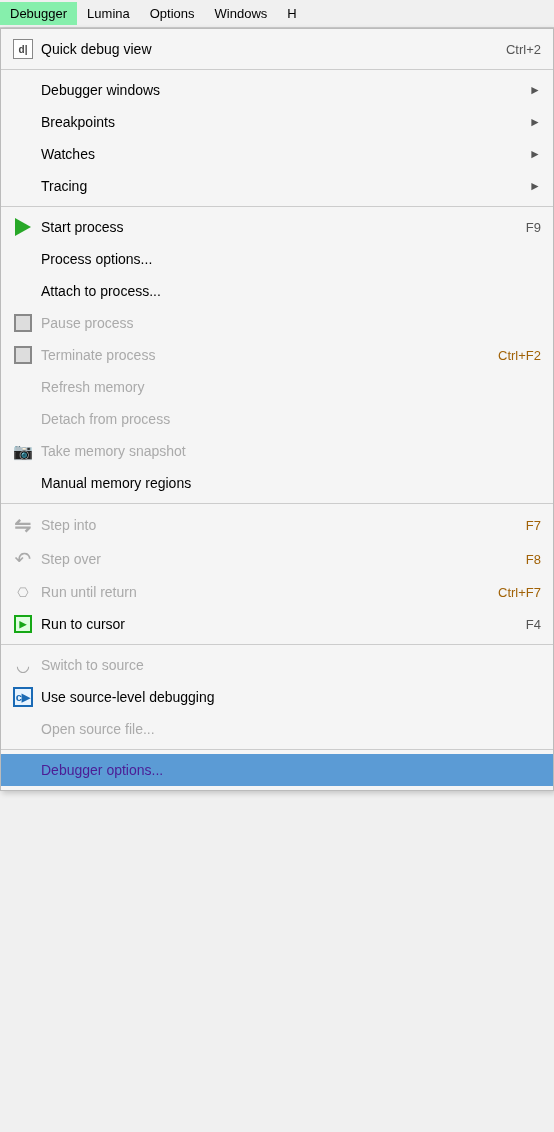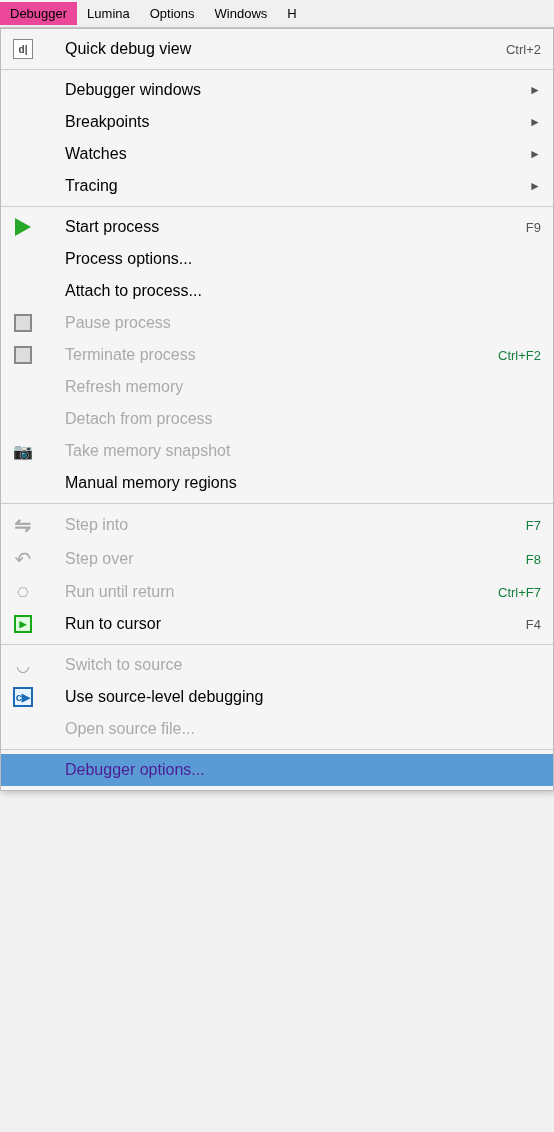--- a/index.html
+++ b/index.html
@@ -18,21 +18,21 @@
       border-bottom: 1px solid #ccc;
       padding: 2px 0;
     }
     .menubar-item {
       padding: 4px 10px;
       cursor: pointer;
       font-size: 13px;
       color: #000;
     }
     .menubar-item.active {
-      background: #ec4899;
+      background: #86efac;
     }
 
     
     .dropdown {
       background: #f5f5f5;
       border: 1px solid #bbb;
       box-shadow: 2px 2px 6px rgba(0,0,0,0.2);
       width: 554px;
       user-select: none;
     }
@@ -69,30 +69,29 @@
       width: 28px;
       min-width: 28px;
       display: flex;
       align-items: center;
       justify-content: center;
       margin-right: 4px;
     }
 
     .item-label {
       flex: 1;
-      font-size: 16px;
-      margin-left: 24px;
+      font-size: 14px;
     }
 
     .item-shortcut {
       color: #555;
       font-size: 13px;
     }
     .menu-item.disabled .item-shortcut {
-      color: #15803d;
+      color: #a16207;
     }
 
     .item-arrow {
       margin-left: 10px;
       font-size: 12px;
       color: #555;
     }
     .icon-play {
       width: 0;
       height: 0;

